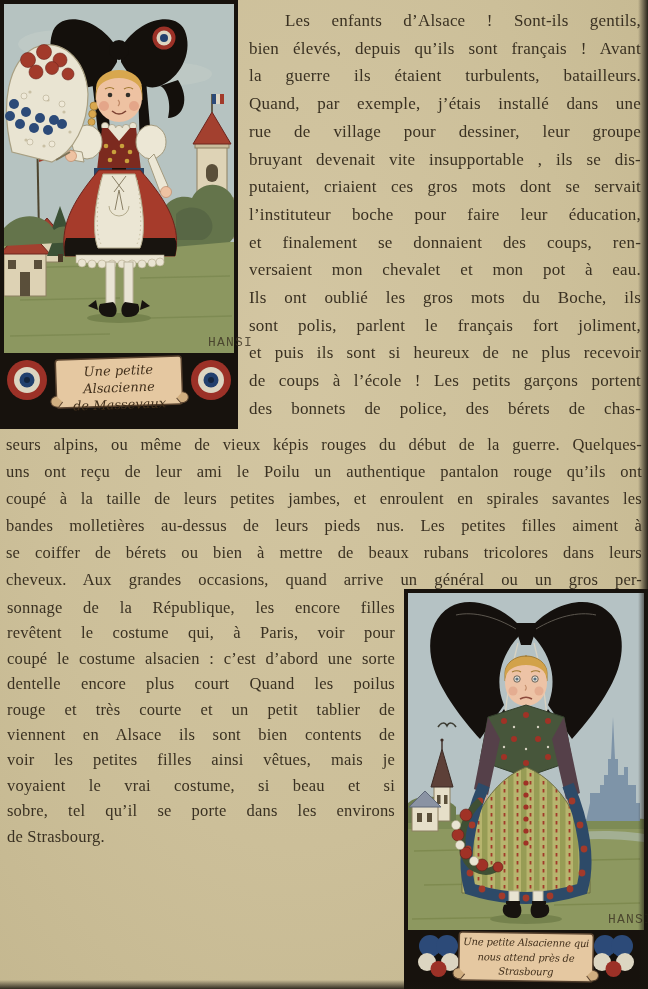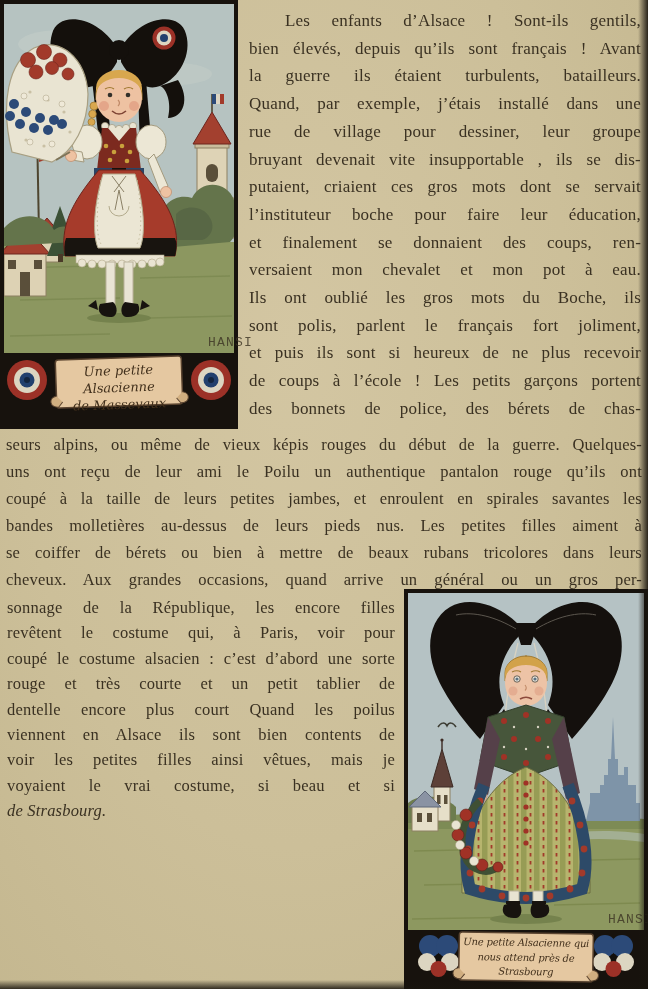--- a/index.html
+++ b/index.html
@@ -10,21 +10,21 @@
   
   .textcol, .textblock {
     position:absolute; font-family:"Liberation Serif", serif;
     color:#3a3122; letter-spacing:.2px;
   }
   .col-right { left:249px; top:7px;  width:392px; font-size:17px;   line-height:27.7px; }
   .full      { left:6px;   top:431px; width:636px; font-size:16.5px; line-height:27.1px; }
   .col-left  { left:7px;   top:595px; width:388px; font-size:16.5px; line-height:25.4px; }
   .tline { text-align:justify; text-align-last:justify; }
   .col-right .tline:first-child { text-indent:36px; }
-  .col-left  .tline:last-child  { text-align-last:left;font-style:italic; }
+  .col-left  .tline:last-child  { text-align-last:left; }
   
   figure { margin:0; position:absolute; }
   .illo1 { left:0px;   top:0px;   width:238px; height:429px; }
   .illo2 { left:404px; top:589px; width:244px; height:400px; }
   .illo svg { display:block; }
   .cap {
     position:absolute; font-family:"DejaVu Serif", serif; font-style:italic;
     color:#42301c; text-align:center; pointer-events:none;
   }
   .cap1 { left:56px; top:362px; width:126px; transform:rotate(-2deg);
@@ -290,25 +290,26 @@
       <div class="tline">uns ont reçu de leur ami le Poilu un authentique pantalon rouge qu’ils ont</div>
       <div class="tline">coupé à la taille de leurs petites jambes, et enroulent en spirales savantes les</div>
       <div class="tline">bandes molletières au-dessus de leurs pieds nus. Les petites filles aiment à</div>
       <div class="tline">se coiffer de bérets ou bien à mettre de beaux rubans tricolores dans leurs</div>
       <div class="tline">cheveux. Aux grandes occasions, quand arrive un général ou un gros per-</div>
     </div>
   <div class="textcol col-left">
       <div class="tline">sonnage de la République, les encore filles</div>
       <div class="tline">revêtent le costume qui, à Paris, voir pour</div>
       <div class="tline">coupé le costume alsacien : c’est d’abord une sorte</div>
+      <div class="tline">dentelle encore plus court Quand les poilus</div>
       <div class="tline">rouge et très courte et un petit tablier de</div>
-      <div class="tline">dentelle encore plus court Quand les poilus</div>
       <div class="tline">viennent en Alsace ils sont bien contents de</div>
       <div class="tline">voir les petites filles ainsi vêtues, mais je</div>
       <div class="tline">voyaient le vrai costume, si beau et si</div>
+      <div class="tline">sobre, tel qu’il se porte dans les environs</div>
       <div class="tline">de Strasbourg.</div>
     </div>
 
   <figure class="illo illo2">
     <svg width="244" height="400" viewBox="0 0 244 400">
       <defs>
         <clipPath id="pic2">
             <rect x="4" y="4" width="236" height="337"></rect>
           </clipPath>
         <pattern id="stripe2" width="13" height="8" patternUnits="userSpaceOnUse">

